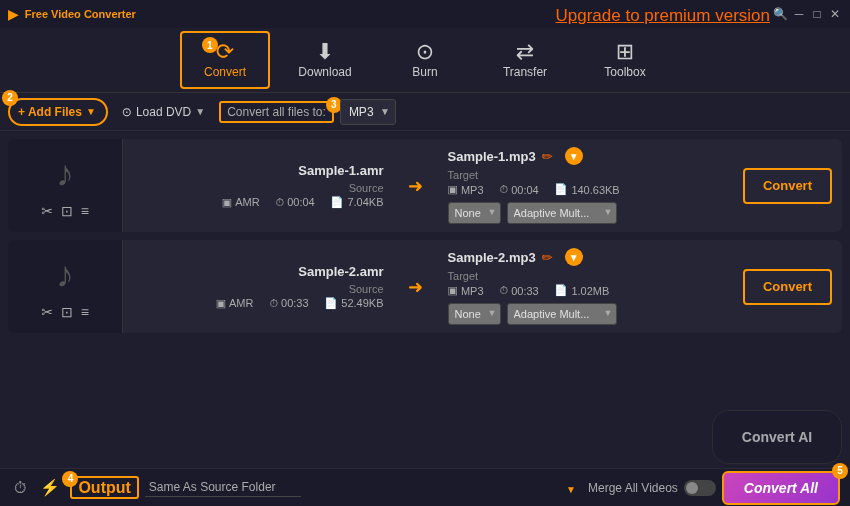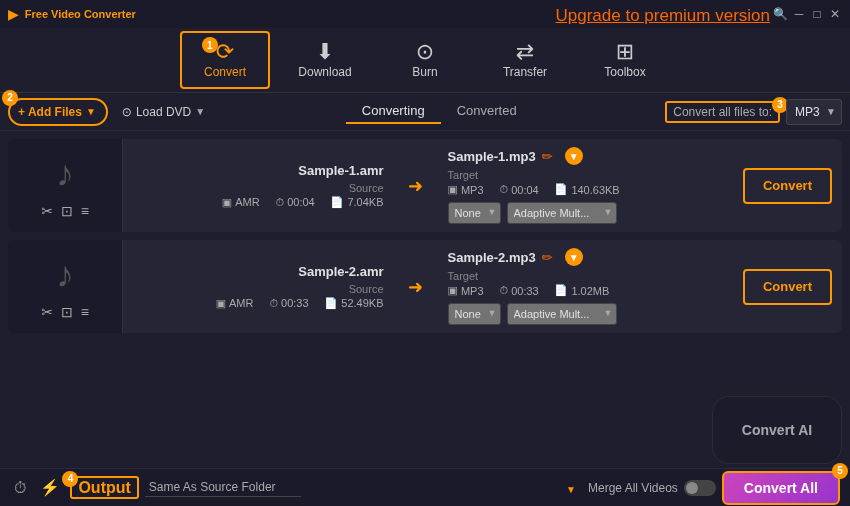--- a/index.html
+++ b/index.html
@@ -488,20 +488,21 @@
       background: linear-gradient(135deg, #cc44bb, #9933cc);
       border: 2px solid #ff9800;
       color: white;
       border-radius: 6px;
       padding: 5px 20px;
       cursor: pointer;
       font-size: 14px;
       font-weight: bold;
       white-space: nowrap;
       height: 34px;
+      font-style: italic;
     }
     .badge-num-5 {
       position: absolute;
       top: -8px;
       right: -8px;
       background: #ff9800;
       color: white;
       border-radius: 50%;
       width: 16px;
       height: 16px;
@@ -514,21 +515,21 @@
     .btn-convert-all-wrapper {
       position: relative;
     }
 
     
     .watermark {
       position: absolute;
       bottom: 42px;
       right: 8px;
       width: 130px;
-      height: 68px;
+      height: 54px;
       background: #1a1a2a;
       border: 1px solid #333;
       border-radius: 17px;
       display: flex;
       flex-direction: column;
       align-items: center;
       justify-content: center;
       opacity: 0.7;
     }
     .watermark-title {
@@ -597,24 +598,20 @@
     <button class="btn-add">
       <span>+ Add Files</span>
       <span class="dropdown-caret">▼</span>
     </button>
   </div>
   <button class="btn-loaddvd">
     <span>⊙</span>
     <span>Load DVD</span>
     <span style="font-size:10px;color:#aaa;">▼</span>
   </button>
-  <div class="tab-group">
-    <div class="tab active">Converting</div>
-    <div class="tab">Converted</div>
-  </div>
   <div class="convert-all-wrapper">
     <div style="position:relative;">
       <div class="badge-num-3">3</div>
       <span class="convert-all-label">Convert all files to:</span>
     </div>
     <div class="format-wrapper">
       <select class="format-select">
         <option>MP3</option>
         <option>MP4</option>
         <option>AAC</option>

